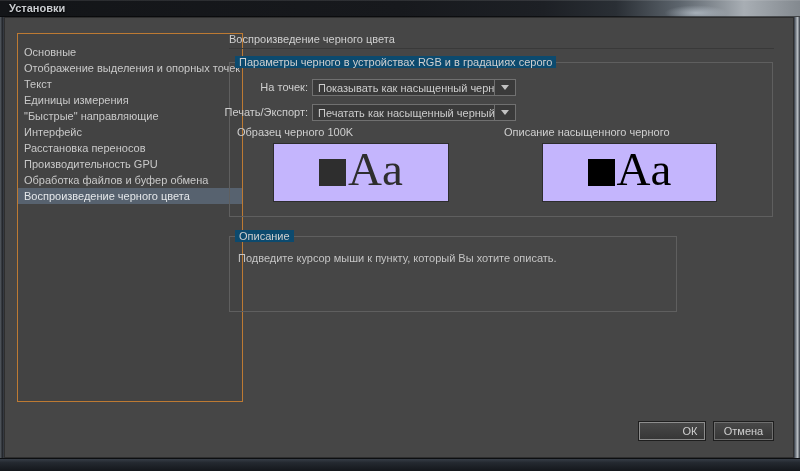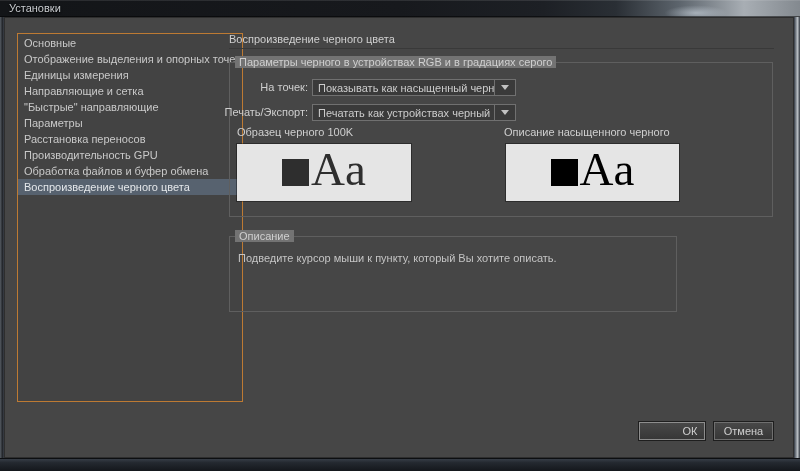--- a/index.html
+++ b/index.html
@@ -8,20 +8,21 @@
     font-family:"Liberation Sans","DejaVu Sans",sans-serif;
     background:#101216;
   }
   
   .titlebar{
     position:absolute;top:0;left:0;right:0;height:17px;
     background:
       radial-gradient(ellipse 45px 11px at 696px 13px, rgba(205,215,225,.6), rgba(205,215,225,0) 70%),
       linear-gradient(to right,#131518 0%,#17191d 50%,#1d2025 68%,#2a2f35 77%,#5d656d 85%,#a8aeb4 93%,#83898f 100%);
     box-shadow:inset 0 1px 0 rgba(255,255,255,.10), inset 0 -1px 0 rgba(0,0,0,.5);
+    font-weight:bold;
   }
   .titletext{
     position:absolute;left:9px;top:2px;font-size:11px;color:#c9ccd0;
     text-shadow:0 1px 2px #000;
   }
   .frame-left{position:absolute;left:0;top:17px;bottom:0;width:4px;
     background:linear-gradient(to right,#565c63,#23262b 60%,#3c4149);}
   .frame-right{position:absolute;right:0;top:17px;bottom:0;width:6px;
     background:linear-gradient(to right,#303640 0%,#858c94 35%,#b9bec3 60%,#596068 88%,#2c3138 100%);}
   .frame-bottom{position:absolute;left:0;right:0;bottom:0;height:13px;
@@ -30,35 +31,35 @@
   
   .client{
     position:absolute;top:17px;left:4px;right:6px;bottom:13px;
     background:#464646;border:1px solid #2e2e2e;box-sizing:border-box;
     color:#c9c9c9;font-size:11px;
   }
   
   .sidebox{
     position:absolute;left:12px;top:15px;width:226px;height:369px;
     background:#434343;border:1px solid #bd7a33;box-sizing:border-box;
-    padding-top:1px;
+    padding-top:10px;
   }
   .side-item{
     height:16px;line-height:16px;padding-left:6px;color:#c9c9c9;
     white-space:nowrap;overflow:hidden;cursor:default;
   }
   .side-item.selected{background:#57626f;color:#e4e7ea;}
   
   .page-title{position:absolute;left:224px;top:15px;color:#cfcfcf;}
   .hsep{position:absolute;left:224px;top:30px;width:545px;height:1px;background:#393939;}
   .groupbox{
     position:absolute;border:1px solid #5f5f5f;box-sizing:border-box;
   }
   .groupbox .legend{
-    position:absolute;top:-7px;left:5px;background:#737373;padding:0 4px;
+    position:absolute;top:-7px;left:5px;background:#0c4a6e;padding:0 4px;
     color:#cfcfcf;white-space:nowrap;
   }
   .g-params{left:224px;top:44px;width:544px;height:155px;}
   .g-desc{left:224px;top:218px;width:448px;height:76px;}
   .desc-text{position:absolute;left:8px;top:15px;color:#c4c4c4;}
   .field-label{
     position:absolute;width:106px;text-align:right;color:#cfcfcf;white-space:nowrap;
   }
   .dropdown{
     position:absolute;width:204px;height:17px;box-sizing:border-box;
@@ -68,23 +69,23 @@
   .dropdown .val{
     flex:1;padding-left:5px;color:#cccccc;white-space:nowrap;overflow:hidden;
   }
   .dropdown .arrowbox{
     width:20px;align-self:stretch;border-left:1px solid #707070;
     display:flex;align-items:center;justify-content:center;
   }
   .tri{width:0;height:0;border-left:4px solid transparent;border-right:4px solid transparent;border-top:5px solid #c2c2c2;}
   .swatch-label{position:absolute;color:#cfcfcf;white-space:nowrap;}
   .swatch{
-    position:absolute;width:174px;height:57px;background:#e5e5e5;
+    position:absolute;width:174px;height:57px;background:#c4b5fd;
     box-shadow:0 0 0 1px rgba(0,0,0,.35);
-    display:flex;align-items:center;justify-content:center;gap:2px;
+    display:flex;align-items:center;justify-content:center;gap:2px;margin-left:37px;
   }
   .swatch .sq{width:27px;height:27px;}
   .swatch .aa{
     font-family:"Liberation Serif","DejaVu Serif",serif;
     font-size:47px;line-height:1;position:relative;top:-3px;
   }
   
   .btn{
     position:absolute;height:18px;box-sizing:border-box;
     background:linear-gradient(#484848,#373737);
@@ -101,24 +102,24 @@
 </div>
 <div class="frame-left"></div>
 <div class="frame-right"></div>
 <div class="frame-bottom"></div>
 
 <div class="client">
 
   <div class="sidebox">
       <div class="side-item">Основные</div>
       <div class="side-item">Отображение выделения и опорных точек</div>
+      <div class="side-item">Текст</div>
       <div class="side-item">Единицы измерения</div>
-      <div class="side-item">Направляющие и сетка</div>
       <div class="side-item">"Быстрые" направляющие</div>
-      <div class="side-item">Параметры</div>
+      <div class="side-item">Интерфейс</div>
       <div class="side-item">Расстановка переносов</div>
       <div class="side-item">Производительность GPU</div>
       <div class="side-item">Обработка файлов и буфер обмена</div>
       <div class="side-item selected">Воспроизведение черного цвета</div>
     </div>
 
   <div class="page-title">Воспроизведение черного цвета</div>
   <div class="hsep"></div>
 
   <div class="groupbox g-params">
@@ -128,21 +129,21 @@
   <div class="field-label" style="left:197px;top:63px;">На точек:</div>
   <div class="dropdown" style="left:307px;top:61px;">
     <span class="val">Показывать как насыщенный черный</span>
     <span class="arrowbox">
         <span class="tri"></span>
       </span>
   </div>
 
   <div class="field-label" style="left:197px;top:88px;">Печать/Экспорт:</div>
   <div class="dropdown" style="left:307px;top:86px;">
-    <span class="val">Печатать как устройствах черный</span>
+    <span class="val">Печатать как насыщенный черный</span>
     <span class="arrowbox">
         <span class="tri"></span>
       </span>
   </div>
 
   <div class="swatch-label" style="left:232px;top:108px;">Образец черного 100K</div>
   <div class="swatch-label" style="left:499px;top:108px;">Описание насыщенного черного</div>
 
   <div class="swatch" style="left:232px;top:126px;">
     <span class="sq" style="background: rgb(46, 46, 46);"></span>

